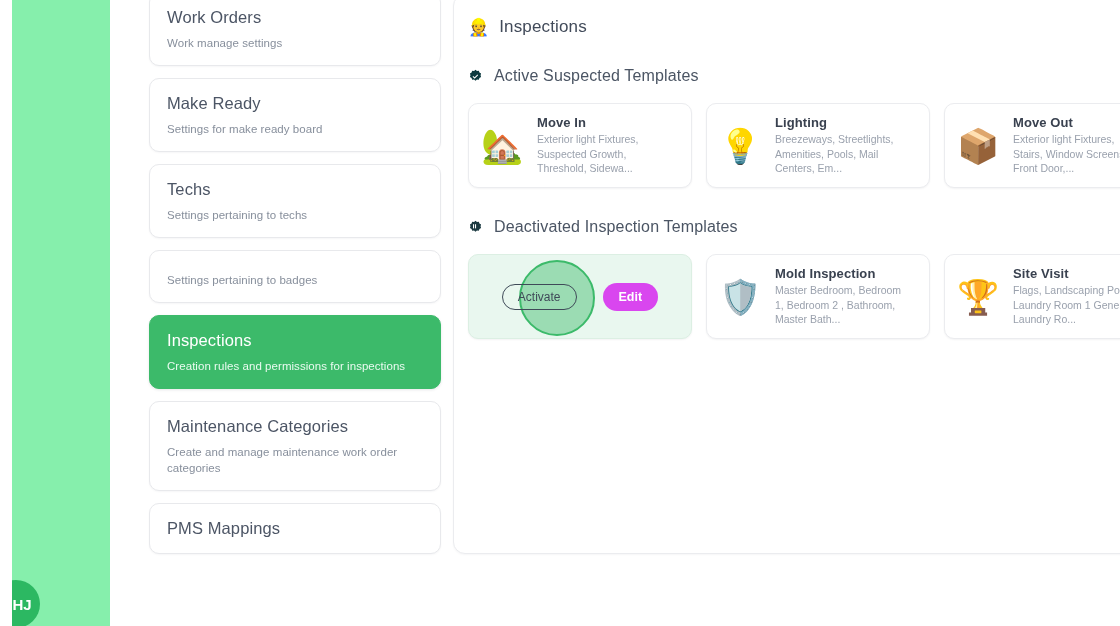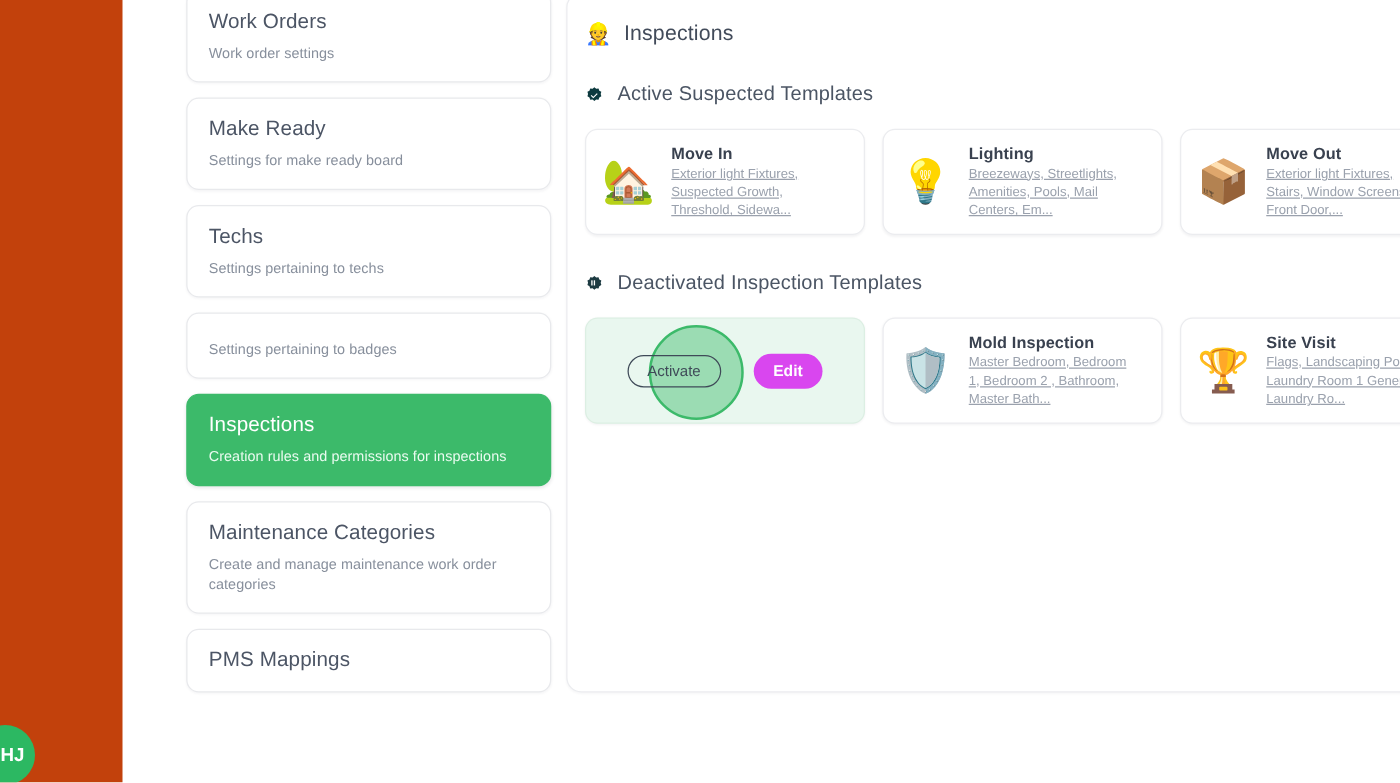--- a/index.html
+++ b/index.html
@@ -6,23 +6,23 @@
   html, body {
     width: 1120px; height: 626px;
     overflow: hidden;
     background: #ffffff;
     font-family: "Liberation Sans", sans-serif;
   }
   #app { position: relative; width: 1120px; height: 626px; background: #ffffff; }
 
   
   .sidebar {
-    position: absolute; left: 0; top: 0;
+    position: absolute; left: 12px; top: 0;
     width: 98px; height: 626px;
-    background: #c2410c;
+    background: #86efac;
     overflow: hidden;
   }
   .sb-nav { position: absolute; left: -62px; top: 0; width: 170px; }
   .sb-item {
     height: 21px;
     display: flex; align-items: center;
     color: #cfe0df;
     font-size: 12.5px;
     white-space: nowrap;
     padding-left: 8px;
@@ -116,21 +116,20 @@
   .tpl-emoji { font-size: 34px; line-height: 1; flex: none; width: 44px; text-align: center; }
   .tpl-body { min-width: 0; }
   .tpl-name {
     font-size: 13px; font-weight: 700; color: #39414f;
     letter-spacing: .1px; white-space: nowrap;
   }
   .tpl-desc {
     font-size: 10.5px; color: #9aa1ad; line-height: 1.42;
     margin-top: 2px;
     white-space: pre-line;
-    text-decoration: underline;
   }
 
   
   .tpl-card.hovered {
     background: #e9f7ef;
     border-color: #dcefe3;
     justify-content: center;
     gap: 16px;
   }
   .ripple {
@@ -192,21 +191,21 @@
     </div>
     <div class="avatar">
         <span>HJ</span>
       </div>
   </div>
 
   <div class="settings-col">
 
     <div class="set-card">
       <div class="st">Work Orders</div>
-      <div class="sd">Work order settings</div>
+      <div class="sd">Work manage settings</div>
     </div>
 
     <div class="set-card">
       <div class="st">Make Ready</div>
       <div class="sd">Settings for make ready board</div>
     </div>
 
     <div class="set-card">
       <div class="st">Techs</div>
       <div class="sd">Settings pertaining to techs</div>

